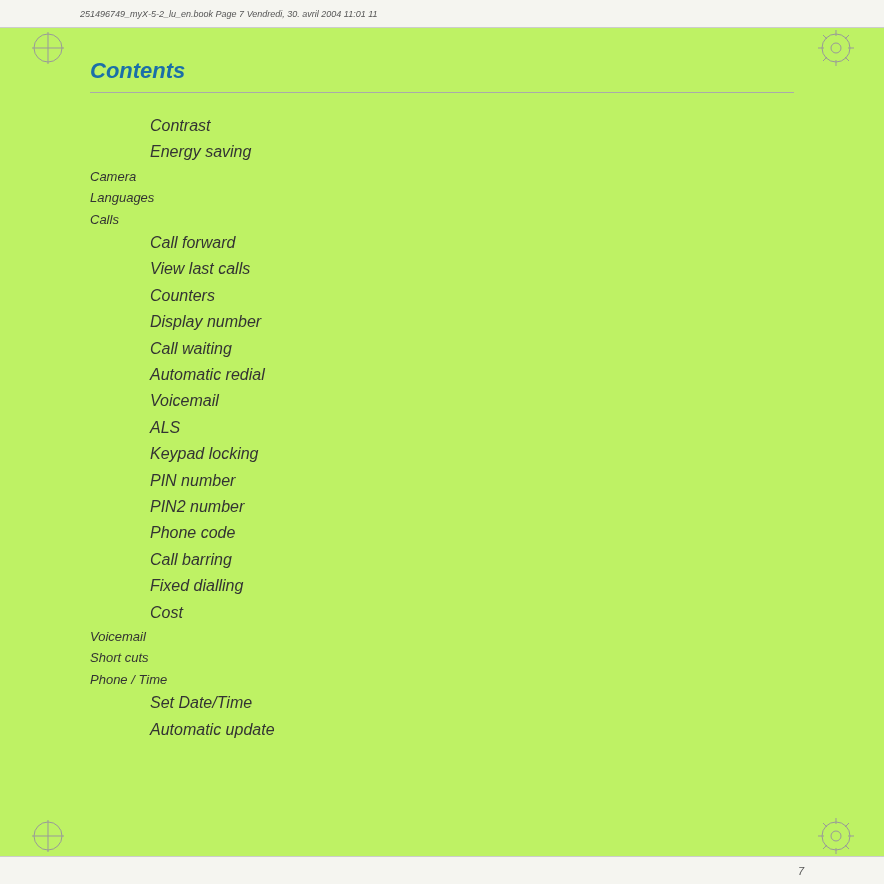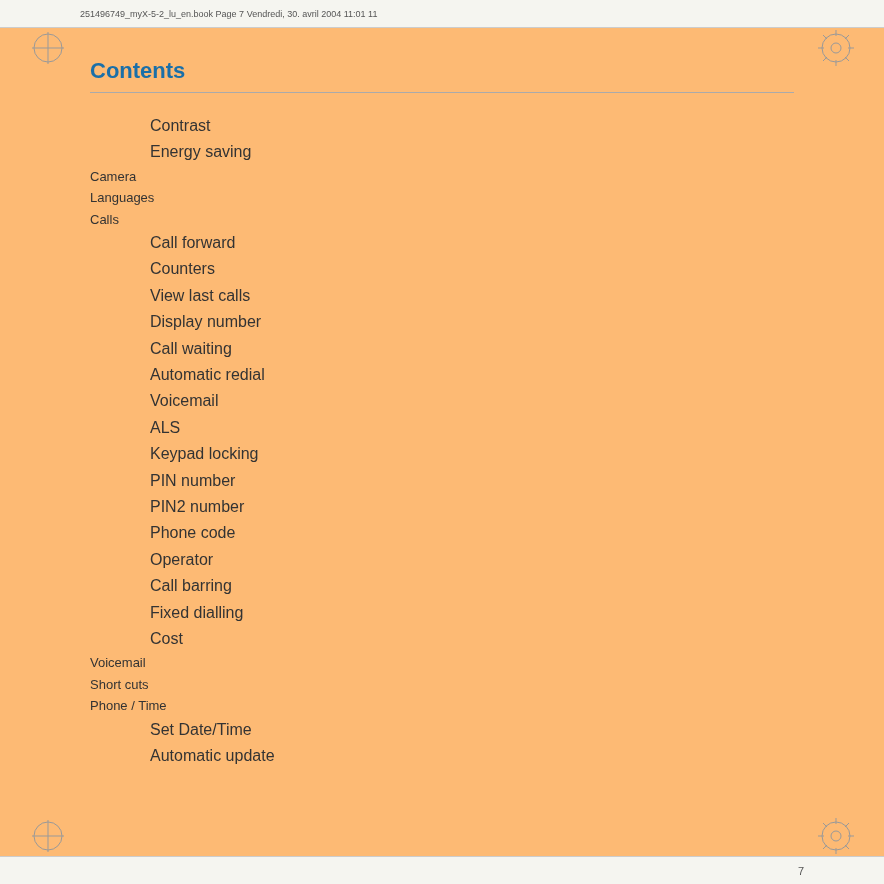--- a/index.html
+++ b/index.html
@@ -14,22 +14,23 @@
       background: #f5f5f0;
       font-family: Arial, Helvetica, sans-serif;
       font-size: 13px;
       color: #333;
       overflow: hidden;
     }
 
     .page {
       width: 884px;
       height: 884px;
-      background: #fdba74;
+      background: #bef264;
       position: relative;
+      font-style: italic;
     }
 
     
     .corner-mark {
       position: absolute;
       width: 40px;
       height: 40px;
     }
 
     .corner-mark svg {
@@ -179,32 +180,31 @@
   <div class="content-area">
     <div class="page-title">Contents</div>
     <hr class="title-divider">
     <ul class="contents-list" id="contents-list">
     <li class="item-sub">Contrast</li>
         <li class="item-sub">Energy saving</li>
         <li class="item-top">Camera</li>
         <li class="item-top">Languages</li>
         <li class="item-top">Calls</li>
         <li class="item-sub">Call forward</li>
+        <li class="item-sub">View last calls</li>
         <li class="item-sub">Counters</li>
-        <li class="item-sub">View last calls</li>
         <li class="item-sub">Display number</li>
         <li class="item-sub">Call waiting</li>
         <li class="item-sub">Automatic redial</li>
         <li class="item-sub">Voicemail</li>
         <li class="item-sub">ALS</li>
         <li class="item-sub">Keypad locking</li>
         <li class="item-sub">PIN number</li>
         <li class="item-sub">PIN2 number</li>
         <li class="item-sub">Phone code</li>
-        <li class="item-sub">Operator</li>
         <li class="item-sub">Call barring</li>
         <li class="item-sub">Fixed dialling</li>
         <li class="item-sub">Cost</li>
         <li class="item-top">Voicemail</li>
         <li class="item-top">Short cuts</li>
         <li class="item-top">Phone / Time</li>
         <li class="item-sub">Set Date/Time</li>
         <li class="item-sub">Automatic update</li>
       </ul>
   </div>

